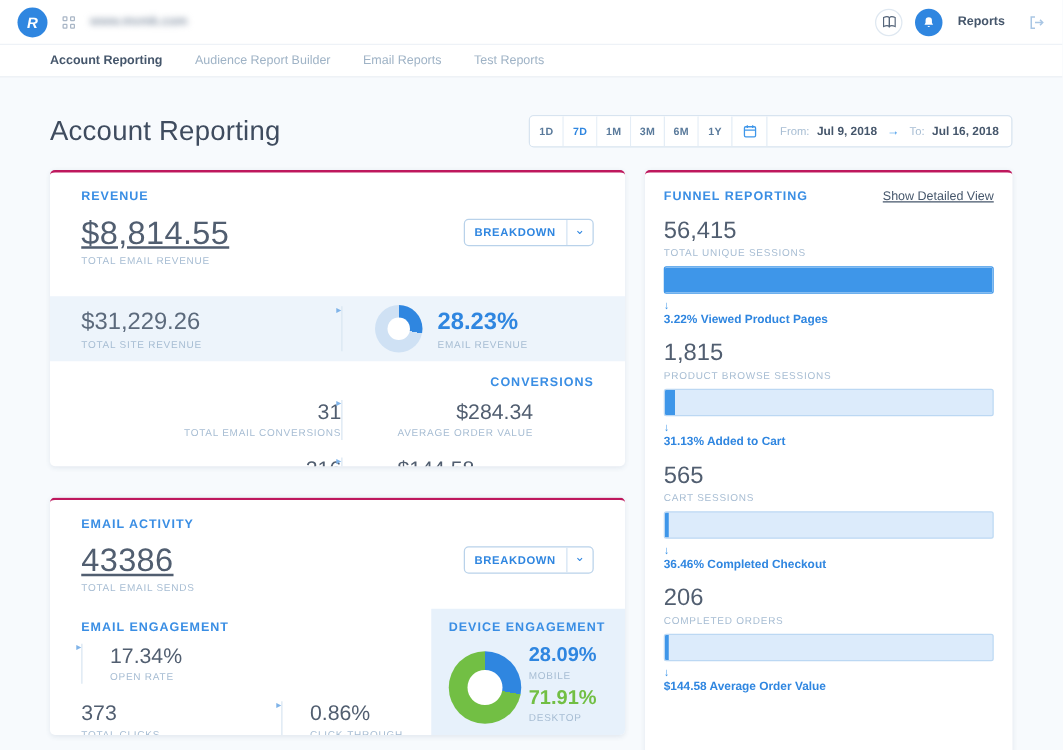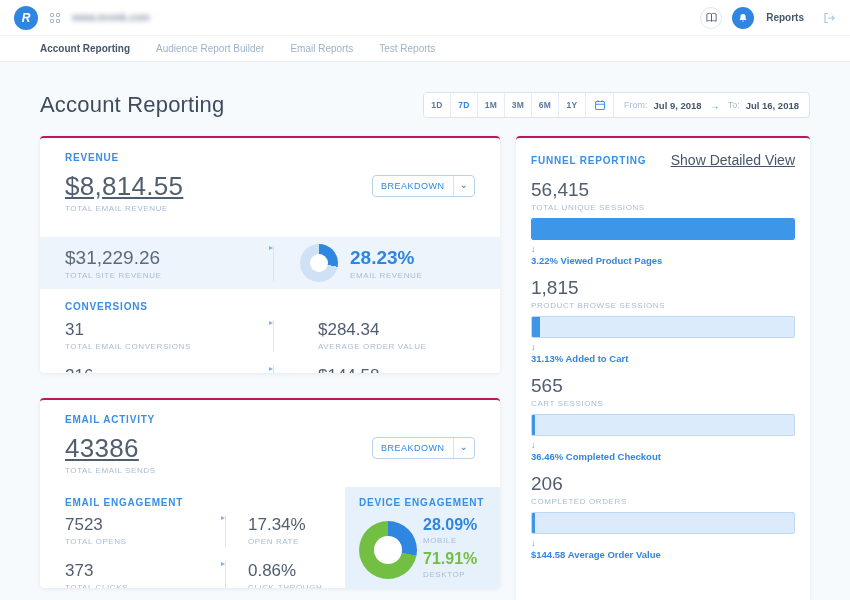--- a/index.html
+++ b/index.html
@@ -87,55 +87,55 @@
   .num-md { font-size: 17px; color: #515e70; }
   .num-blue { color: #2f86e0; font-weight: bold; }
   .num-green { color: #72bf44; font-weight: bold; }
 
   .card-top { padding: 14px 25px 0 25px; }
   .top-row { display: flex; align-items: flex-start; justify-content: space-between; margin-top: 8px; }
   .breakdown-btn {
     display: flex; align-items: center; height: 22px; background: #fff;
     border: 1px solid #b9d2ea; border-radius: 4px; cursor: pointer; margin-top: 4px;
   }
-  .breakdown-btn .bd-label { font-size: 9px; font-weight: normal; color: #2f86e0; letter-spacing: 0.5px; padding: 0 8px; }
+  .breakdown-btn .bd-label { font-size: 9px; font-weight: bold; color: #2f86e0; letter-spacing: 0.5px; padding: 0 8px; }
   .breakdown-btn .bd-sep { width: 1px; align-self: stretch; background: #d4e4f4; }
   .breakdown-btn .bd-chev { font-size: 10px; color: #2f86e0; padding: 0 6px; line-height: 1; margin-top: -3px; }
 
   .band {
     background: #edf4fb; height: 52px; margin-top: 24px;
     display: flex; align-items: center; padding: 0 25px;
   }
   .divider-v { width: 1px; height: 36px; background: #d9e6f2; position: relative; margin: 0 0 0 0; }
   .caret { position: absolute; top: -2px; left: -4px; font-size: 8px; color: #7fb3e8; }
   .donut { border-radius: 50%; position: relative; flex: none; }
   .donut::after { content: ""; position: absolute; inset: 26%; background: #fff; border-radius: 50%; }
   .donut-sm { width: 38px; height: 38px; }
   .donut-lg { width: 58px; height: 58px; }
 
-  .conversions { padding: 12px 25px 0 25px; }
+  .conversions { padding: 12px 25px 0 25px; text-align: right; }
   .conv-row { display: flex; align-items: flex-start; margin-top: 8px; }
   .conv-cell-l { width: 208px; flex: none; }
   .conv-cell-r { margin-left: 44px; }
   .num-conv { font-size: 17px; color: #515e70; }
 
   .email-bottom { display: flex; margin-top: 12px; height: 118px; }
   .engagement { width: 305px; flex: none; padding: 10px 0 0 25px; }
   .eng-row { display: flex; align-items: flex-start; margin-top: 7px; }
   .eng-cell-l { width: 160px; flex: none; }
   .eng-cell-r { margin-left: 22px; }
   .eng-divider { height: 32px; }
   .device-panel { flex: 1; background: #e7f1fb; padding: 10px 10px 10px 14px; }
   .device-body { display: flex; align-items: center; margin-top: 8px; gap: 6px; }
   .device-stats .pct { font-size: 16px; line-height: 18px; }
   .device-stats .metric-label { margin-bottom: 5px; }
 
   
   .funnel-head { display: flex; align-items: center; justify-content: space-between; }
-  .detail-link { font-size: 14px; color: #45566b; text-decoration: underline; cursor: pointer; }
+  .detail-link { font-size: 10px; color: #45566b; text-decoration: underline; cursor: pointer; }
   .funnel-step { margin-top: 11px; }
   .funnel-step:first-of-type { margin-top: 10px; }
   .num-funnel { font-size: 19px; color: #515e70; line-height: 22px; }
   .funnel-bar {
     height: 22px; margin-top: 6px; border: 1px solid #bcd8f3; border-radius: 2px;
     background: #dcebfb; overflow: hidden;
   }
   .funnel-fill { height: 100%; background: #3e96e9; min-width: 3px; }
   .funnel-bar.full { border-color: #3e96e9; }
   .down-arrow { font-size: 9px; color: #3e96e9; line-height: 10px; display: block; margin-top: 4px; }
@@ -285,24 +285,20 @@
             <span class="bd-label">BREAKDOWN</span>
             <span class="bd-sep"></span>
             <span class="bd-chev">⌄</span>
           </div>
         </div>
       </div>
       <div class="email-bottom">
         <div class="engagement">
           <div class="sec-title">EMAIL ENGAGEMENT</div>
           <div class="eng-row">
-            <div class="eng-cell-l">
-              <div class="num-md">7523</div>
-              <div class="metric-label">TOTAL OPENS</div>
-            </div>
             <div class="divider-v eng-divider">
               <span class="caret">▸</span>
             </div>
             <div class="eng-cell-r">
               <div class="num-md">17.34%</div>
               <div class="metric-label">OPEN RATE</div>
             </div>
           </div>
           <div class="eng-row" style="margin-top:14px;">
             <div class="eng-cell-l">

